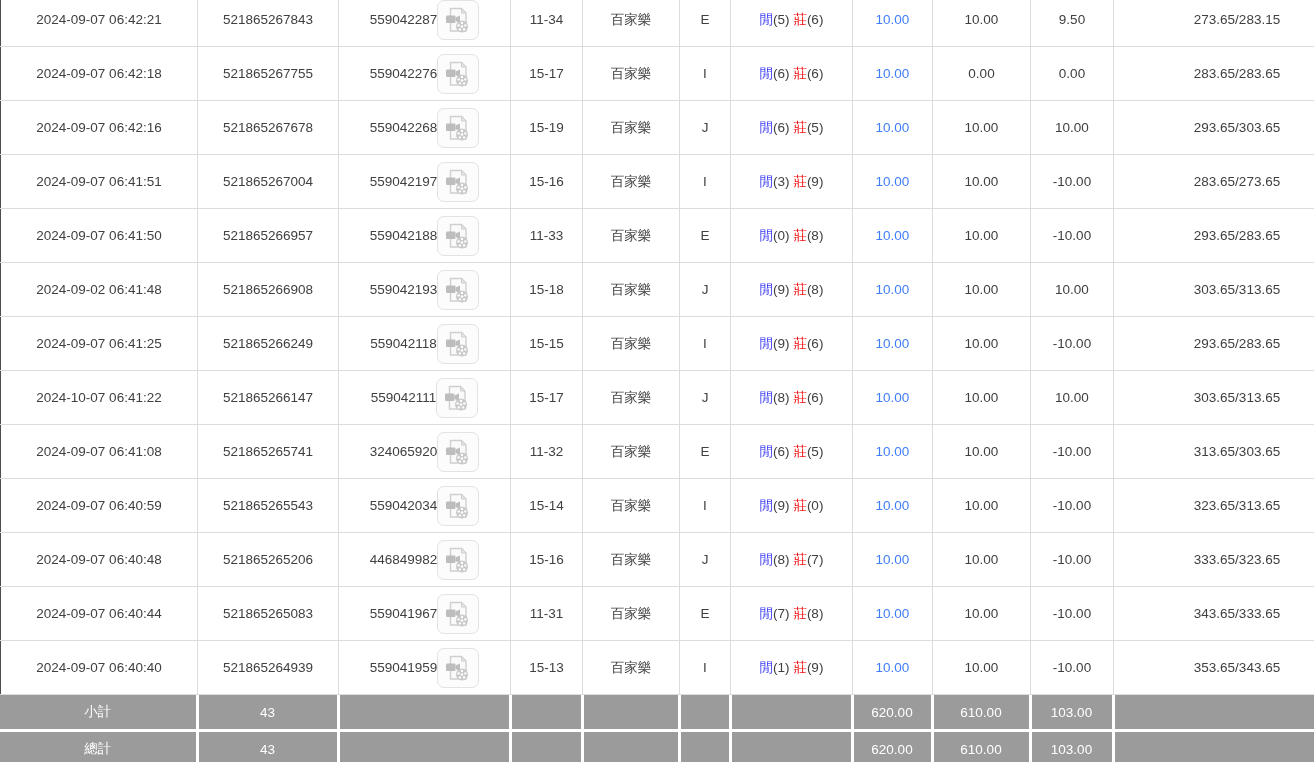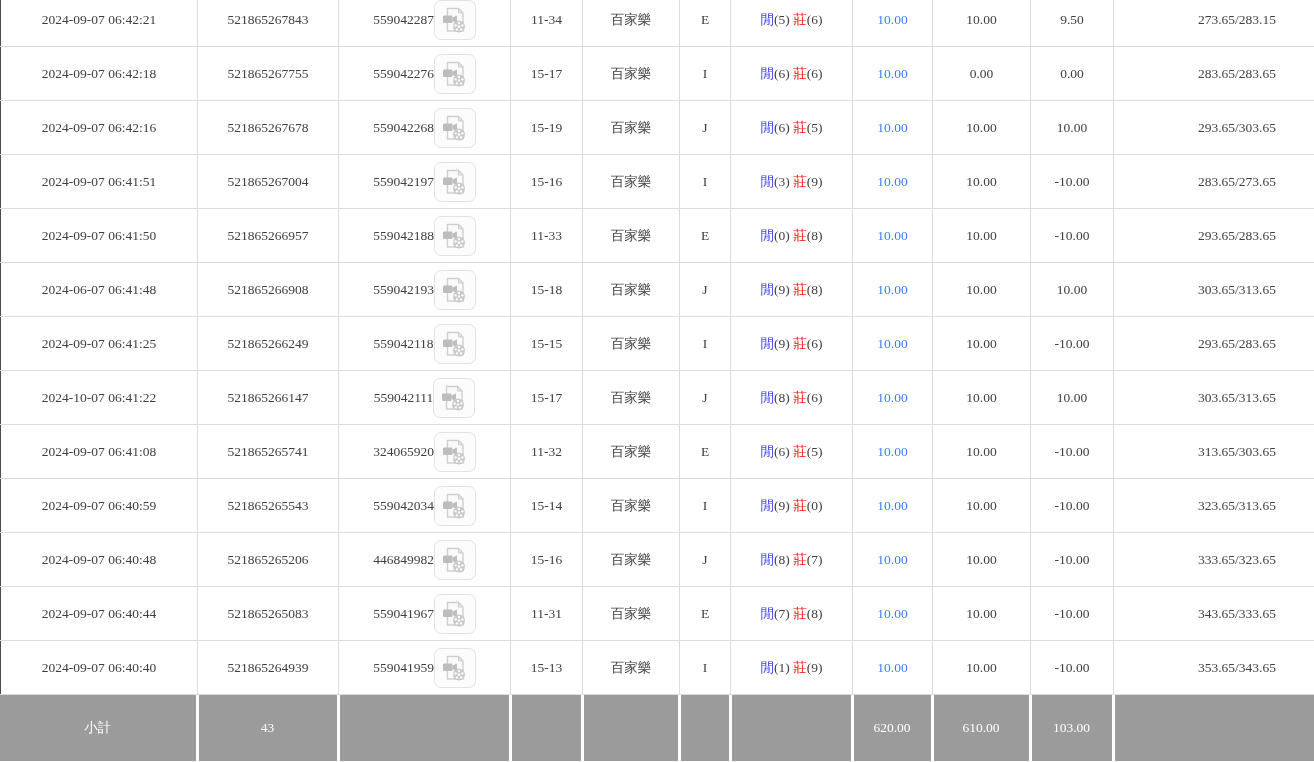--- a/index.html
+++ b/index.html
@@ -1,21 +1,21 @@
 <!DOCTYPE html>
 <html><head>
 <meta charset="utf-8">
 <style>
   html,body{margin:0;padding:0;}
   body{
     width:1314px;height:762px;overflow:hidden;background:#fff;
     font-family:"Liberation Sans","DejaVu Sans",sans-serif;
     color:#404040;
   }
-  .clip{width:1314px;height:762px;overflow:hidden;font-family:Liberation Serif, serif;}
+  .clip{width:1314px;height:762px;overflow:hidden;}
   .shift{margin-top:-7px;}
   table{border-collapse:collapse;table-layout:fixed;width:1360px;}
   col.c1{width:197px}col.c2{width:141px}col.c3{width:172px}col.c4{width:72px}
   col.c5{width:97px}col.c6{width:51px}col.c7{width:122px}col.c8{width:80px}
   col.c9{width:98px}col.c10{width:83px}col.c11{width:247px}
   .data-table td{
     height:53px;text-align:center;vertical-align:middle;
     border:1px solid #dcdcdc;font-size:13.5px;color:#404040;
     padding:0;white-space:nowrap;
   }
@@ -28,21 +28,21 @@
     cursor:pointer;padding:0;
   }
   .player{color:#3f3ff5;}
   .banker{color:#f20f0f;}
   .score{color:#404040;}
   .bet-link{color:#3f7df8;cursor:pointer;text-decoration:none;}
   .neg{color:#ff0000;margin-top:40px;}
   .footer-table td{
     height:34px;background:#9b9b9b;color:#ffffff;font-size:13.5px;
     text-align:center;vertical-align:middle;border:3px solid #ffffff;
-    padding:16px;white-space:nowrap;
+    padding:0;white-space:nowrap;
   }
   .footer-table tr td:first-child{border-left:none;}
   .footer-table tr td:last-child{border-right:none;}
   .footer-table tr:first-child td{border-top:none;}
   .footer-table tr:last-child td{border-bottom:none;}
 </style>
 </head>
 <body>
 
 <div class="clip">
@@ -246,21 +246,21 @@
       <span class="player">閒</span><span class="score">(0)</span>
       <span class="banker">莊</span><span class="score">(8)</span>
     </td>
     <td><span class="bet-link">10.00</span></td>
     <td>10.00</td>
     <td class="neg">-10.00</td>
     <td>293.65/283.65</td>
   </tr>
 
   <tr>
-    <td>2024-06-07 06:41:48</td>
+    <td>2024-09-02 06:41:48</td>
     <td>521865266908</td>
     <td>
       <span class="round-wrap">
         <span>559042193</span>
         <button class="replay-btn">
           <span style="display:inline-flex;">
             <svg width="26" height="28" viewBox="0 0 26 28" aria-hidden="true">
               <path d="M5.5 2.5 h11 l4.5 4.5 v18 h-15.5 z" fill="#fafafa" stroke="#cfcfcf" stroke-width="1.4"></path>
               <path d="M16.5 2.5 v4.5 h4.5 z" fill="#e4e4e4" stroke="#cfcfcf" stroke-width="1"></path>
               <rect x="1" y="9.5" width="9.5" height="7.5" rx="1.2" fill="#bdbdbd"></rect>

